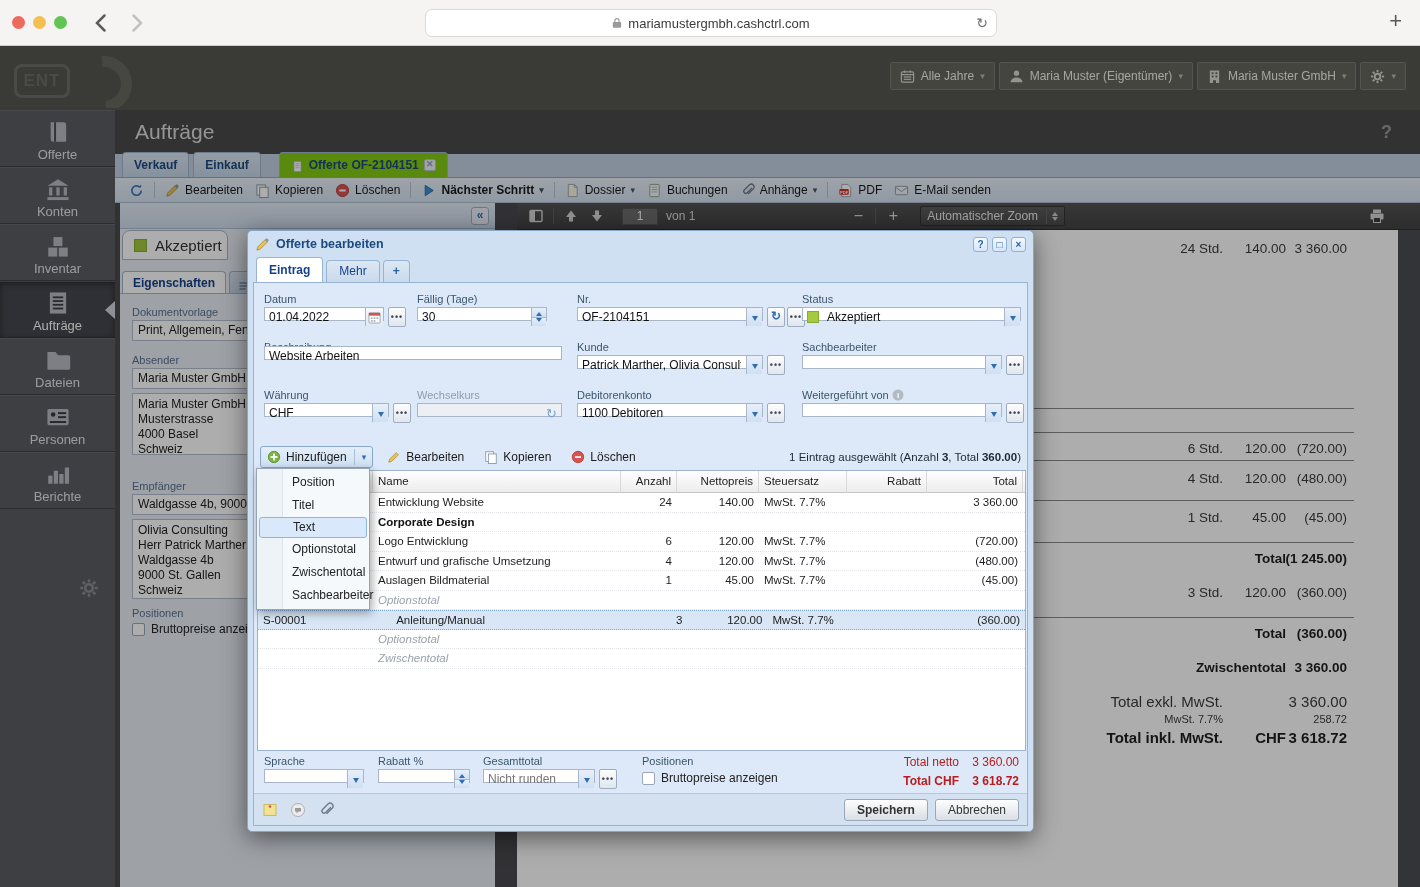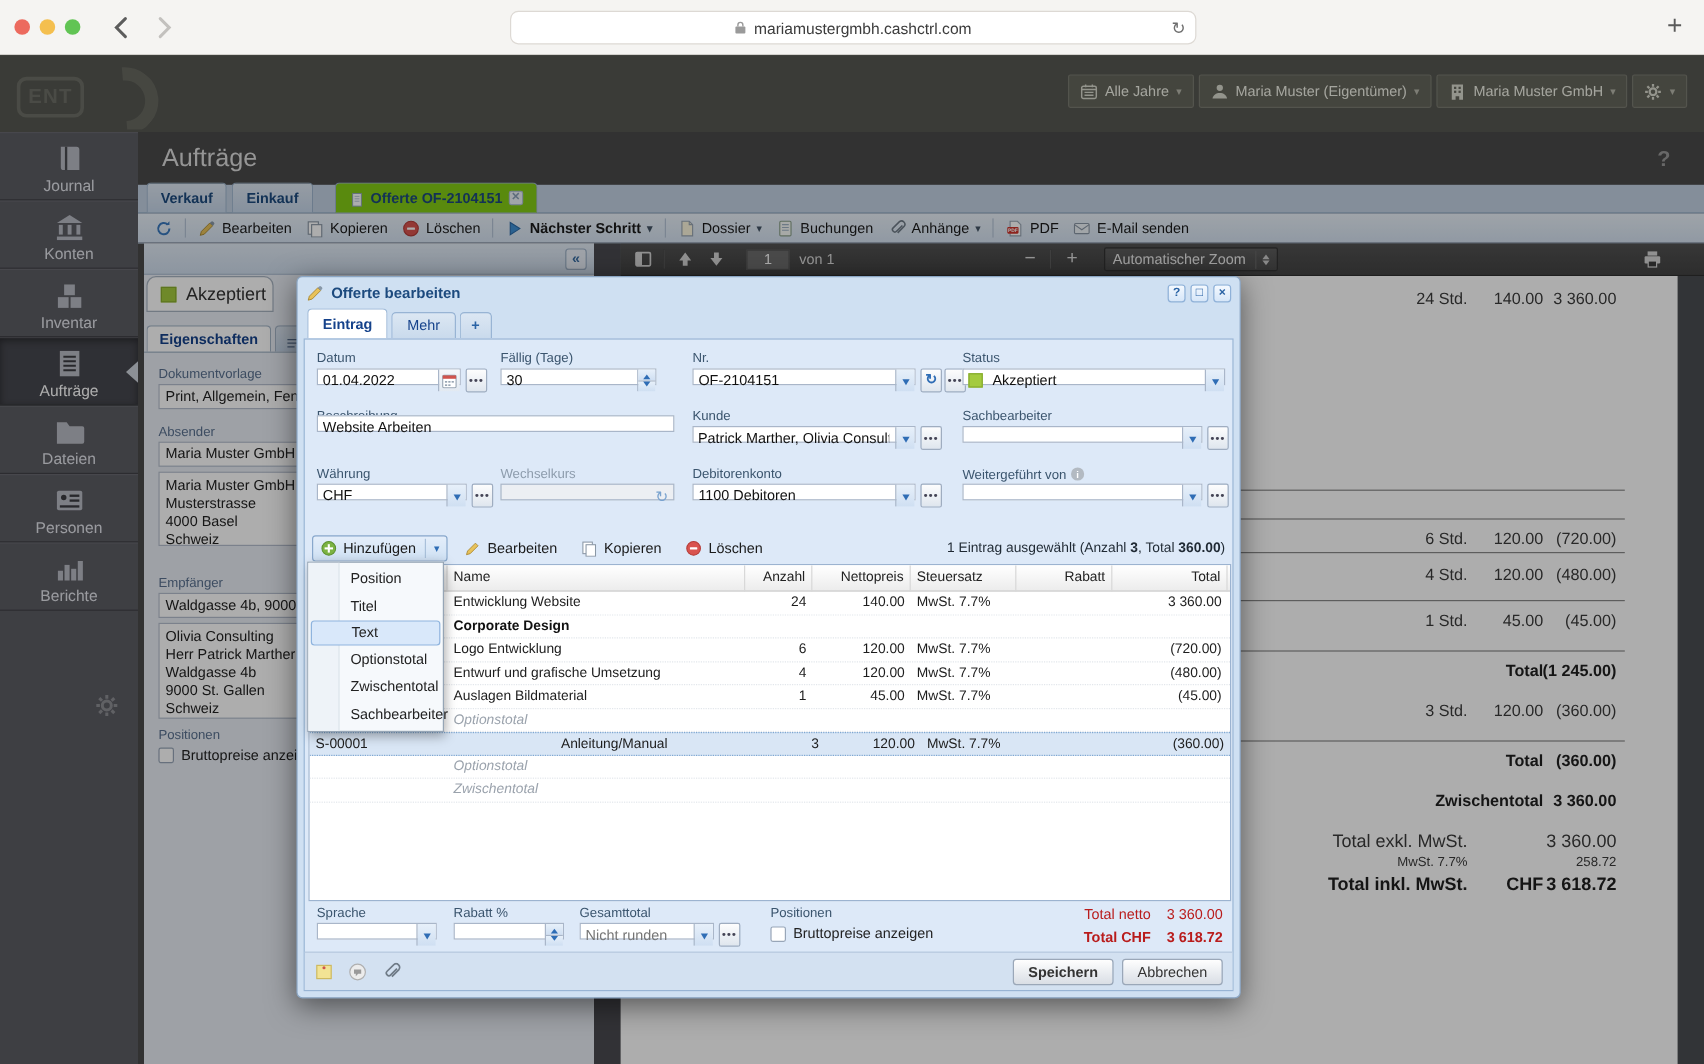--- a/index.html
+++ b/index.html
@@ -326,21 +326,21 @@
         </div>
     </div>
 
     <div class="sidebar">
       <div id="sidebar-items">
           <div class="sitem">
             <span class="icon" style="width:26px;height:26px"><svg viewBox="0 0 16 16">
                 <path d="M3.5 2h8a1.5 1.5 0 0 1 1.5 1.5V14H5A1.5 1.5 0 0 1 3.5 12.5z" fill="currentColor"></path>
                 <rect x="5.6" y="2" width="1.2" height="12" fill="#4b4c52"></rect>
               </svg></span>
-            <div class="slabel">Journal</div>
+            <div class="slabel">Offerte</div>
           </div>
           <div class="sitem">
             <span class="icon" style="width:26px;height:26px"><svg viewBox="0 0 16 16" fill="currentColor">
                 <path d="M1.5 6 8 2l6.5 4z"></path>
                 <rect x="2.5" y="7" width="2" height="5"></rect>
                 <rect x="7" y="7" width="2" height="5"></rect>
                 <rect x="11.5" y="7" width="2" height="5"></rect>
                 <rect x="1.5" y="13" width="13" height="1.8"></rect>
               </svg></span>
             <div class="slabel">Konten</div>
@@ -907,21 +907,21 @@
               <div class="gc" style="width: 115px; text-align: left;"></div>
               <div class="gc note-cell" style="width: 248px; text-align: left;">Optionstotal</div>
               <div class="gc" style="width: 56px; text-align: right;"></div>
               <div class="gc" style="width: 82px; text-align: right;"></div>
               <div class="gc" style="width: 88px; text-align: left;"></div>
               <div class="gc" style="width: 80px; text-align: right;"></div>
               <div class="gc" style="width: 96px; text-align: right;"></div>
             </div>
             <div class="grow sel">
               <div class="gc" style="width: 115px; text-align: left;">S-00001</div>
-              <div class="gc" style="width: 248px; text-align: center; margin-left: 21px;">Anleitung/Manual</div>
+              <div class="gc" style="width: 248px; text-align: left; margin-left: 21px;">Anleitung/Manual</div>
               <div class="gc" style="width: 56px; text-align: right;">3</div>
               <div class="gc" style="width: 82px; text-align: right;">120.00</div>
               <div class="gc" style="width: 88px; text-align: left;">MwSt. 7.7%</div>
               <div class="gc" style="width: 80px; text-align: right;"></div>
               <div class="gc" style="width: 96px; text-align: right;">(360.00)</div>
             </div>
             <div class="grow">
               <div class="gc" style="width: 115px; text-align: left;"></div>
               <div class="gc note-cell" style="width: 248px; text-align: left;">Optionstotal</div>
               <div class="gc" style="width: 56px; text-align: right;"></div>

